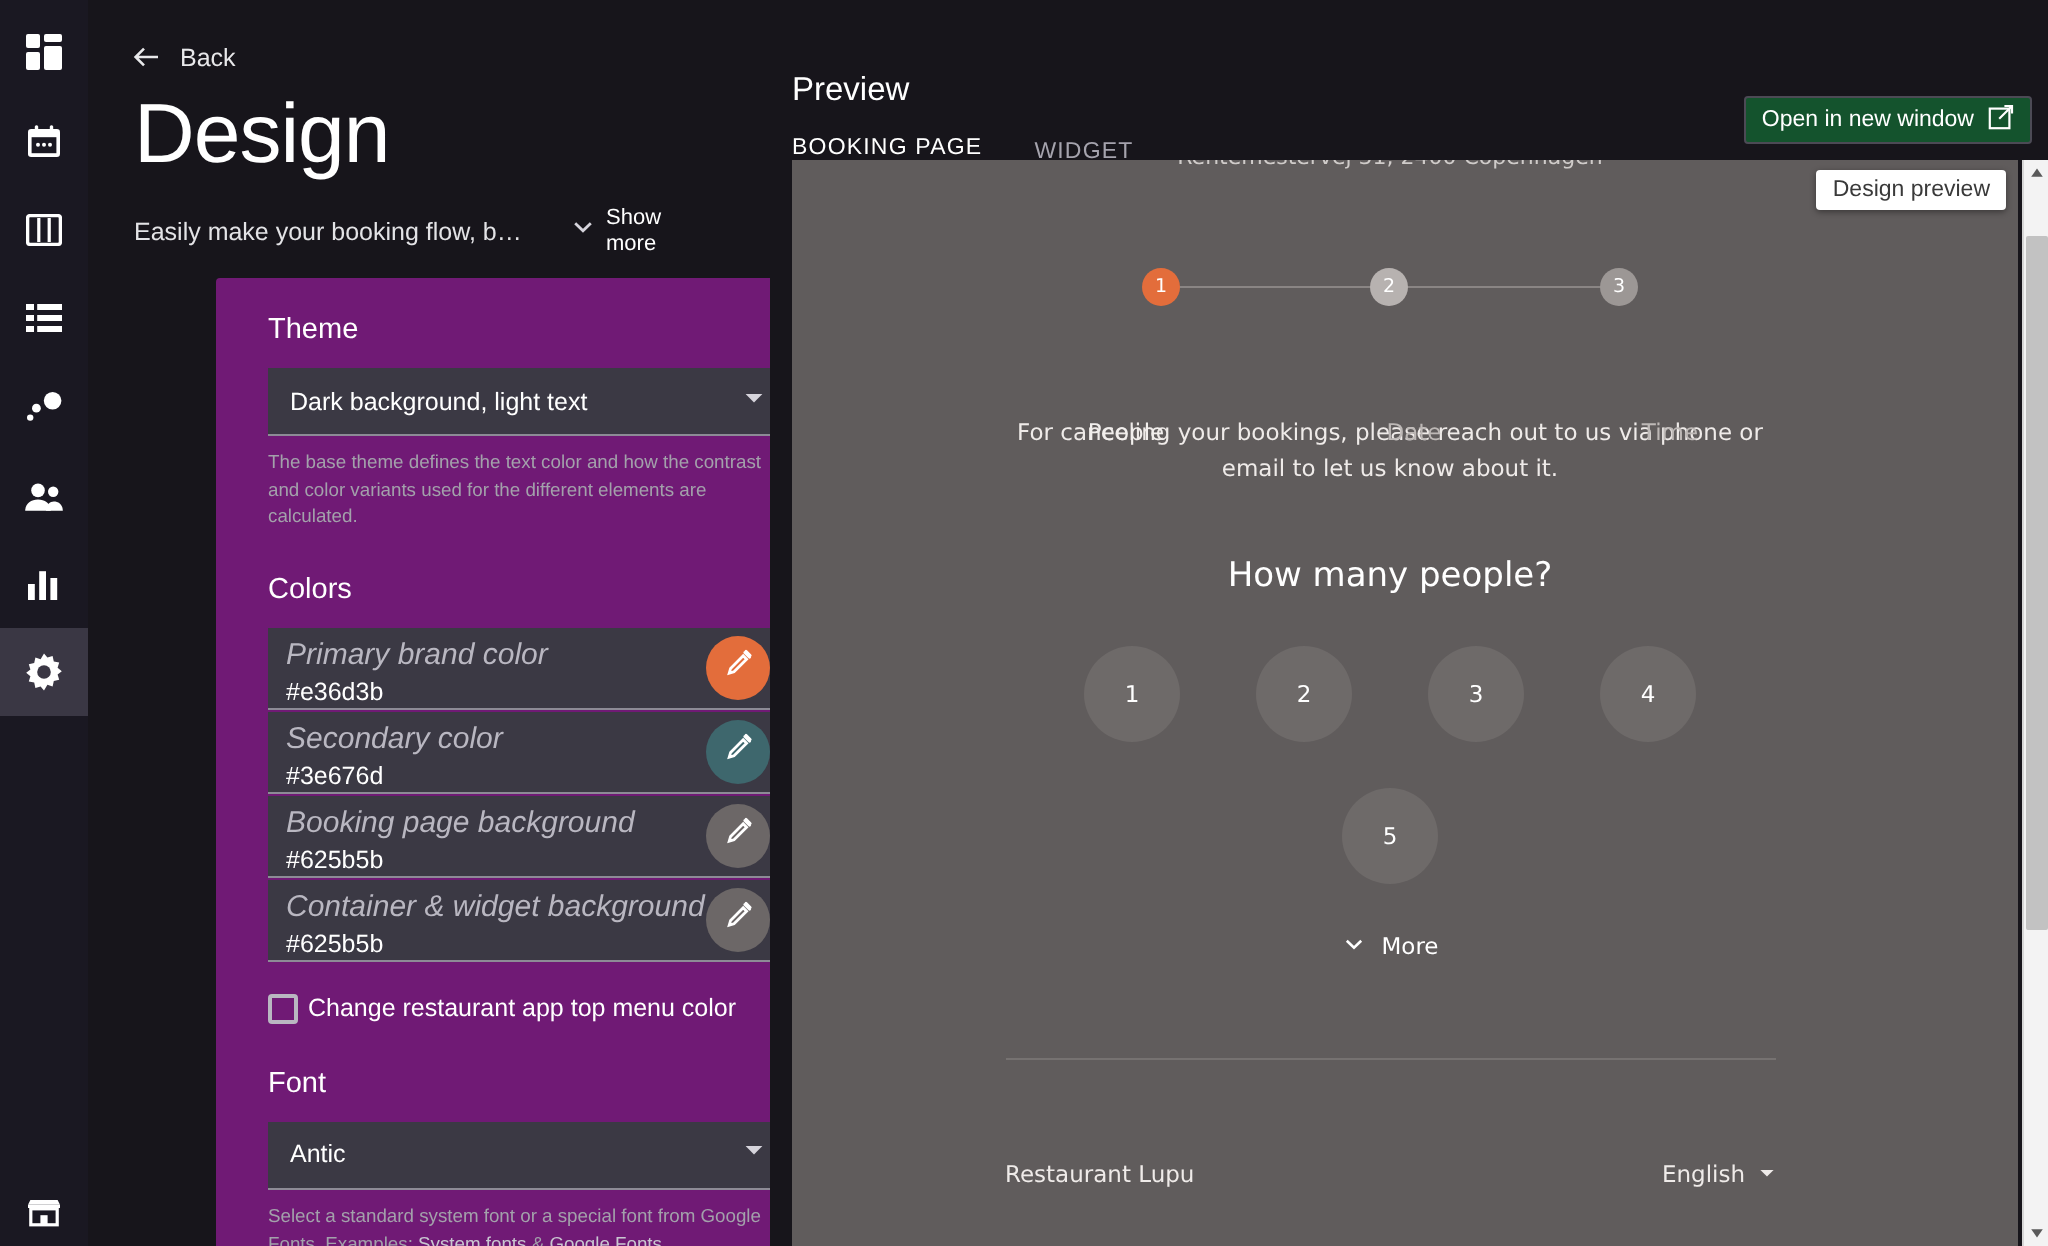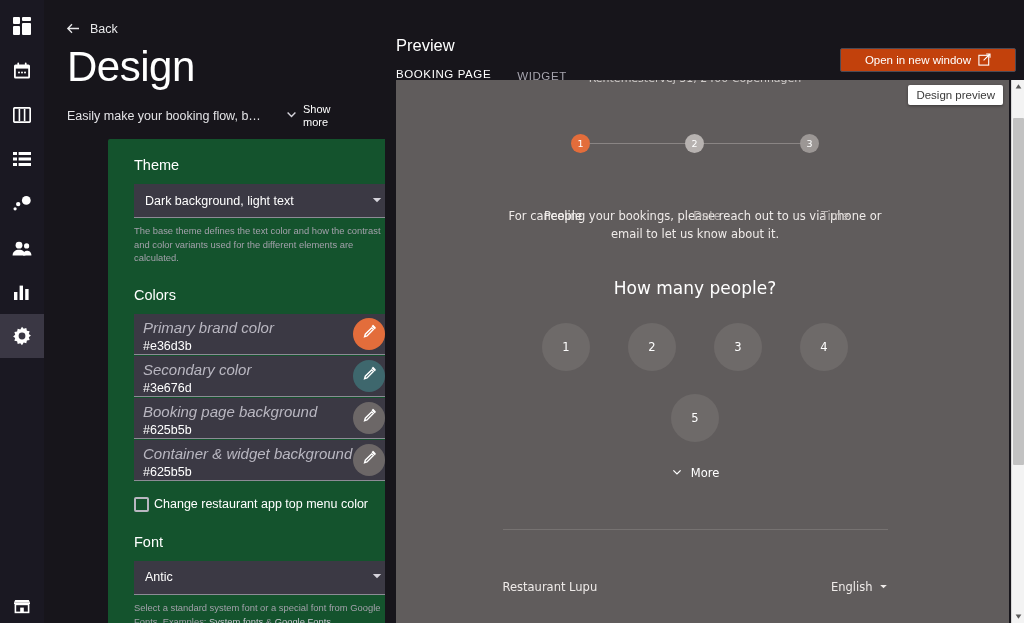--- a/index.html
+++ b/index.html
@@ -68,21 +68,21 @@
   }
   .show-more {
     font-size: 11px; color: #ffffff; line-height: 1.15;
     width: 40px; margin-left: 0; cursor: pointer;
   }
 
   .card {
     position: absolute;
     left: 64px; top: 139px;
     width: 305px;
-    background: #14532d;
+    background: #701a75;
     border-radius: 2px 0 0 0;
     padding: 18px 18px 0 26px;
     height: 484px;
     overflow: hidden;
   }
   .section-h {
     font-size: 14.5px; font-weight: 400; color: #ffffff;
     margin-bottom: 11px;
   }
   .section-h.sp { margin-top: 22px; }
@@ -157,25 +157,25 @@
   .tab {
     font-size: 11.5px; letter-spacing: 0.6px;
     color: #a5a3ad; padding-bottom: 9px;
     cursor: pointer;
   }
   .tab.active { color: #ffffff; border-bottom: 2px solid #f0c419; }
 
   .open-btn {
     position: absolute; right: 8px; top: 48px;
     height: 24px;
-    background: #c2410c;
+    background: #14532d;
     border: 1px solid #4c4a55;
     border-radius: 2px;
     display: flex; align-items: center; gap: 7px;
-    padding: 0 24px;
+    padding: 0 8px;
     font-size: 11.5px; color: #ffffff;
     cursor: pointer;
   }
 
   .frame {
     position: absolute;
     left: 11px; top: 80px;
     width: 613px; height: 543px;
     background: #605c5c;
     overflow: hidden;

